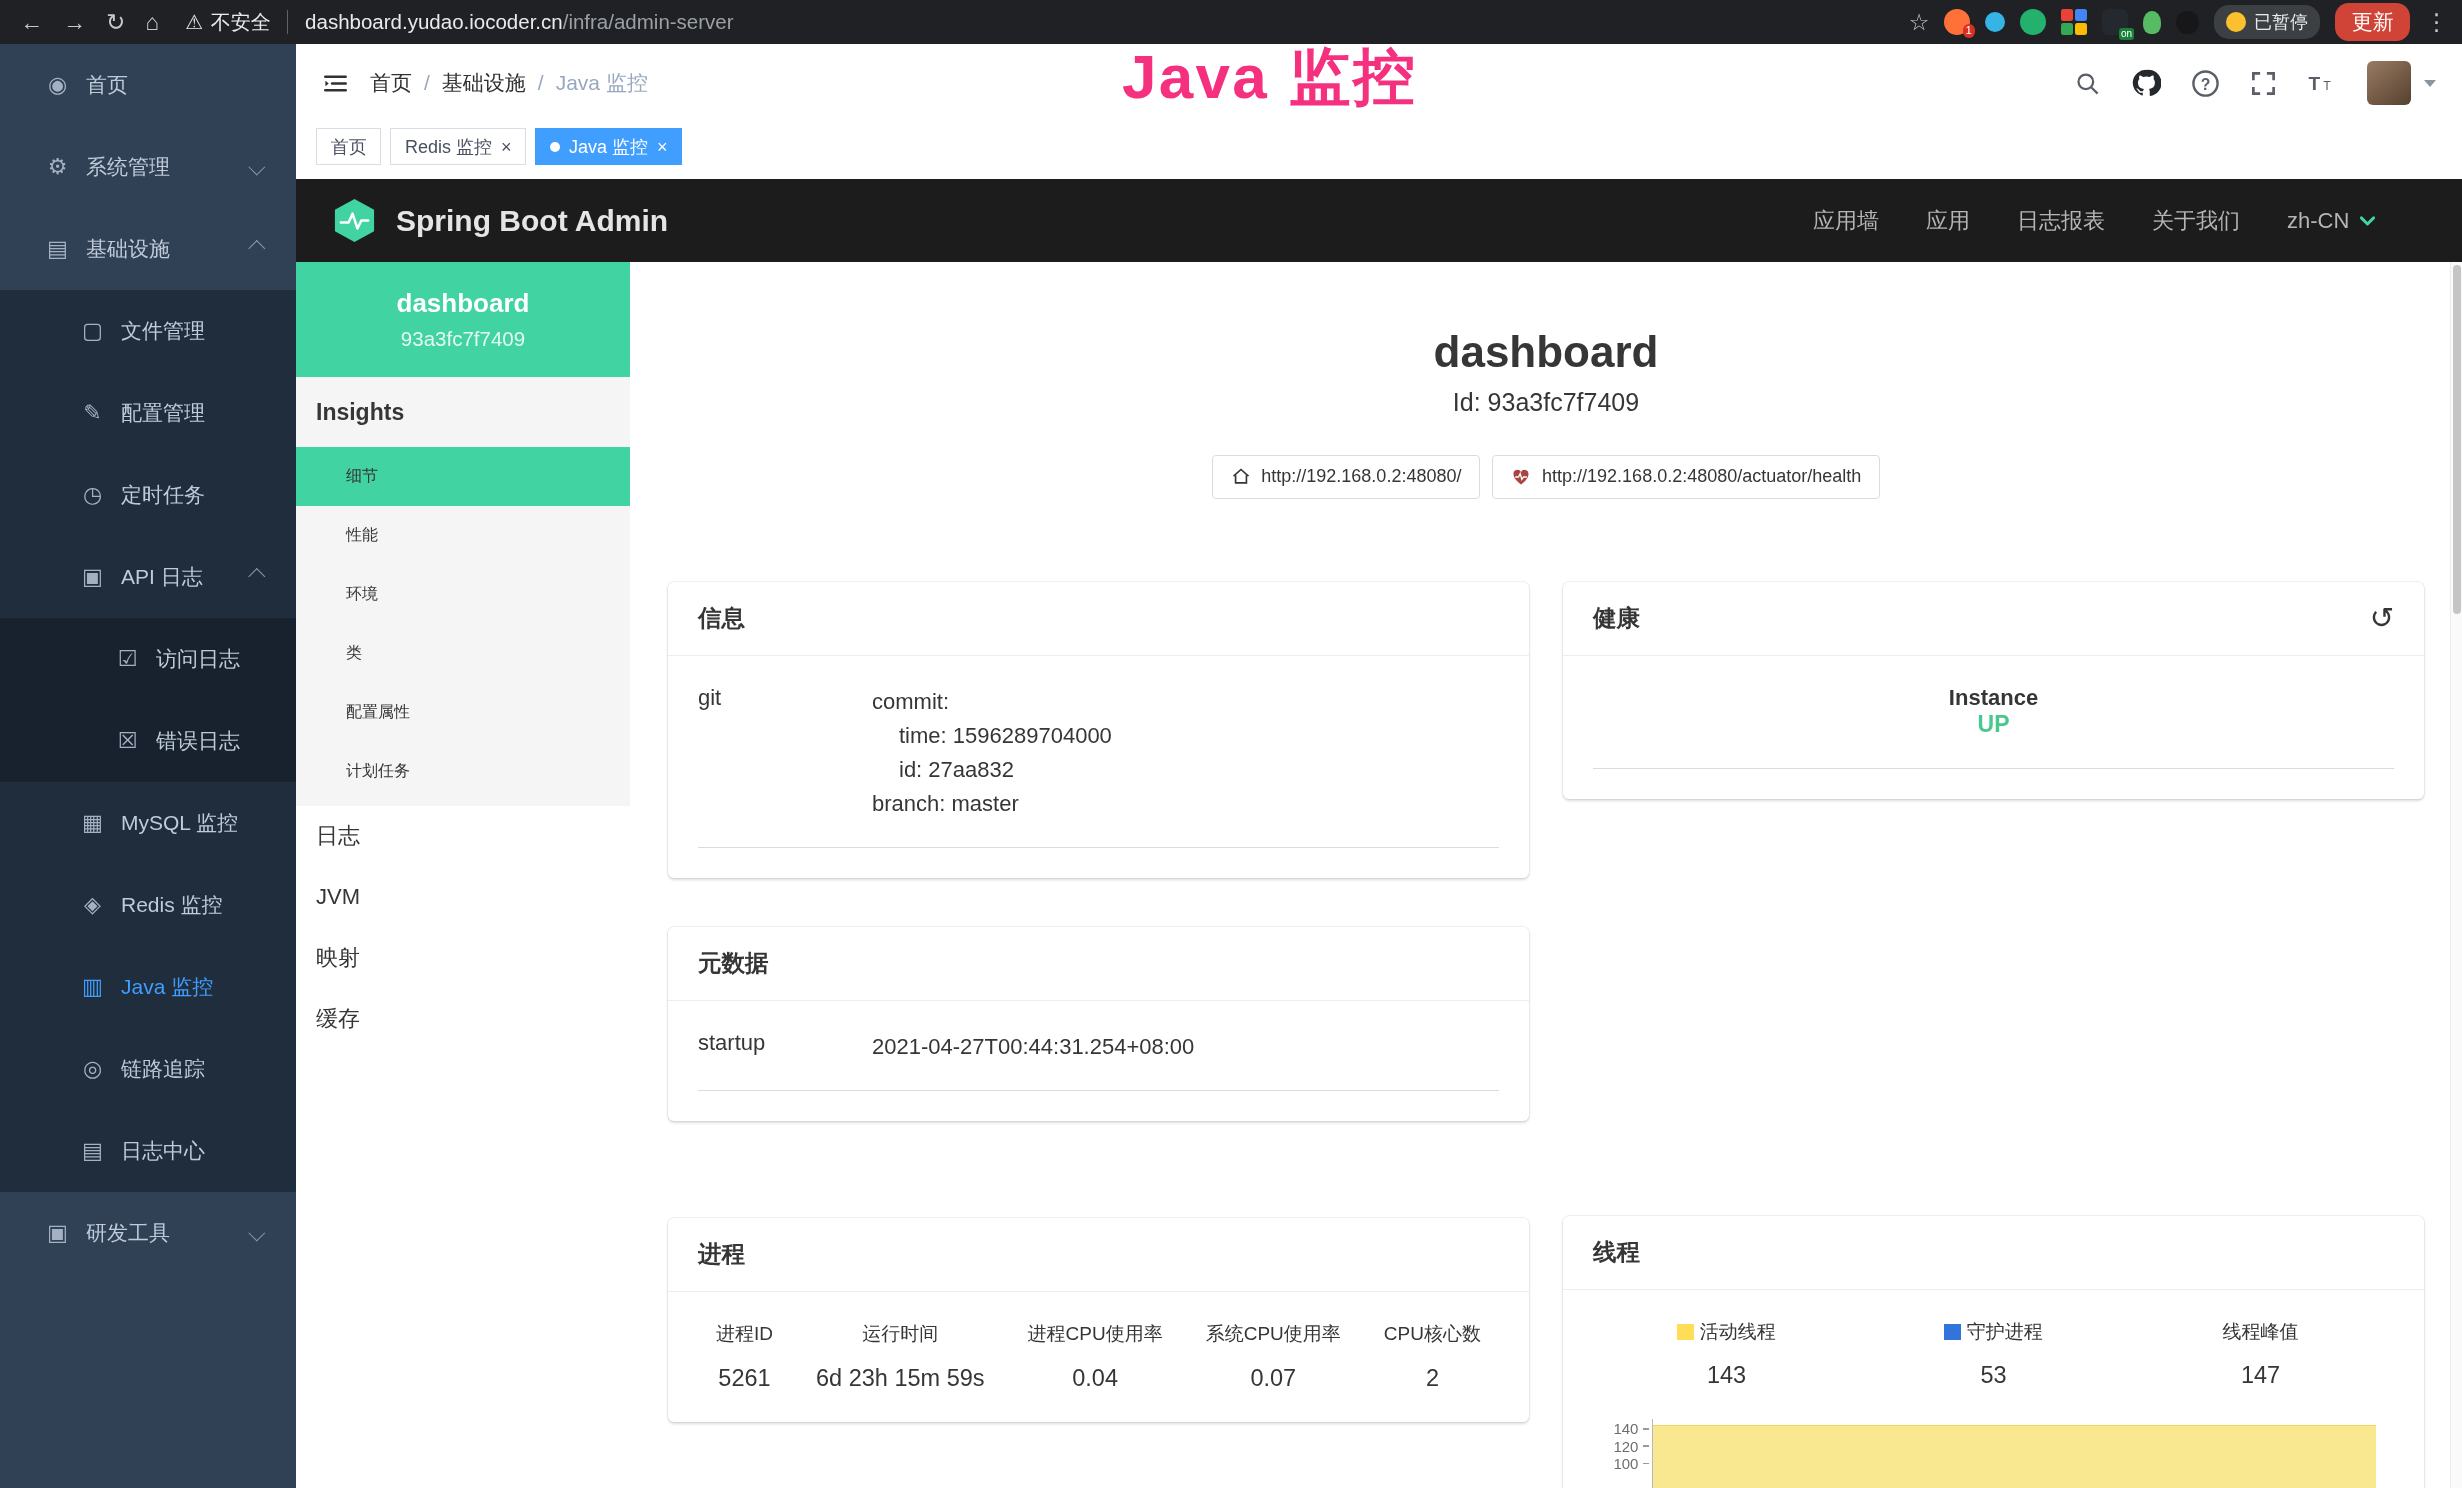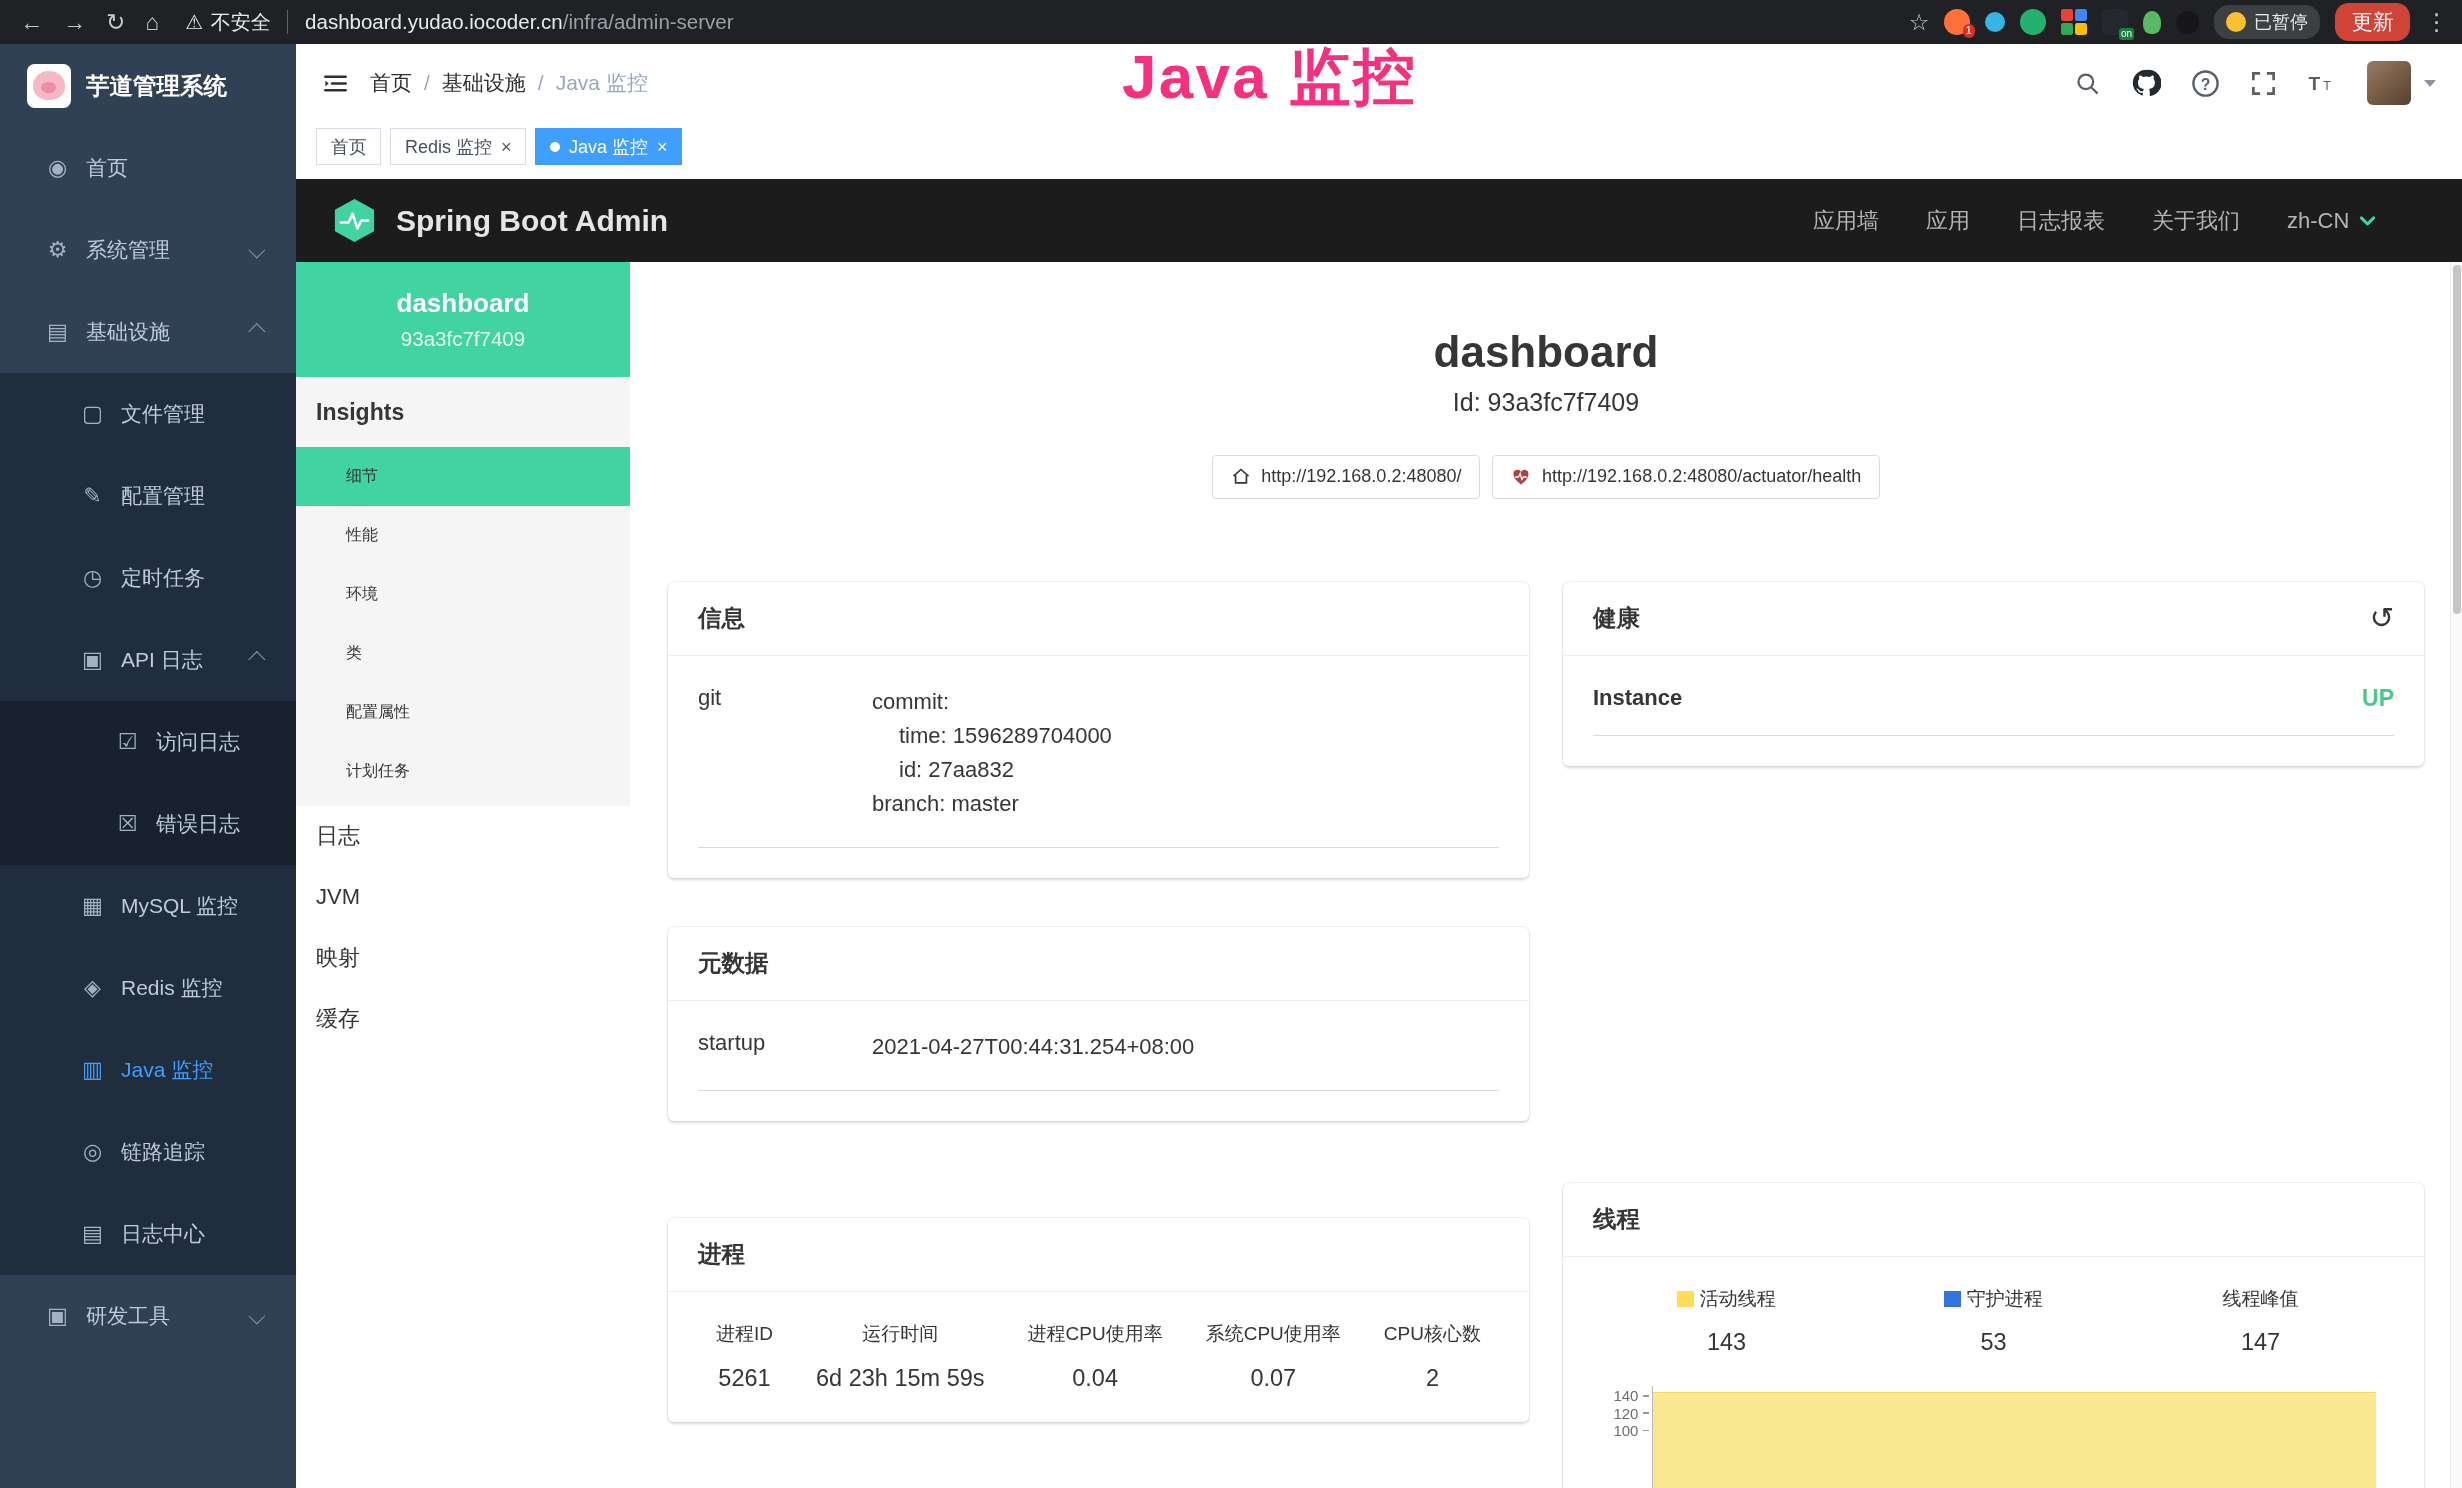--- a/index.html
+++ b/index.html
@@ -91,21 +91,21 @@
   .cards{display:flex;gap:34px;margin-top:83px;}
   .col{flex:1;min-width:0;display:flex;flex-direction:column;}
   .card{background:#fff;border-radius:6px;box-shadow:0 1.5px 3px rgba(10,10,10,.14),0 0 0 0.8px rgba(10,10,10,.06);}
   .card-header{display:flex;align-items:center;padding:20.5px 30px;border-bottom:1.5px solid #ededed;}
   .card-title{font-size:23.5px;font-weight:bold;color:#363636;}
   .card-body{padding:29px 30px 30px 30px;font-size:22px;color:#363636;}
   .kv-row{display:flex;border-bottom:0.8px solid #dbdbdb;padding-bottom:26px;}
   .kv-key{width:174px;flex-shrink:0;}
   .kv-val{flex:1;line-height:34px;}
   .ind{padding-left:27px;}
-  .between{display:flex;justify-content:space-between;align-items:center;border-bottom:0.8px solid #dbdbdb;padding-bottom:23px;}
+  .between{display:flex;justify-content:space-between;align-items:center;border-bottom:0.8px solid #dbdbdb;padding-bottom:30px;flex-direction:column;}
   .instance-lbl{font-weight:bold;}
   .up-status{font-weight:bold;font-size:23px;}
   .history-glyph{margin-left:auto;font-size:29px;color:#363636;cursor:pointer;line-height:1;}
 
   .proc-cols{display:flex;justify-content:space-between;padding:0 18px;}
   .proc-col{text-align:center;}
   .proc-lbl{font-size:19px;color:#363636;}
   .proc-val{font-size:23.5px;color:#363636;margin-top:18px;}
 
   .legend-row{display:flex;}
@@ -171,26 +171,20 @@
       <span class="update-btn">更新</span>
       <span class="b-ic" style="margin-left:0;">⋮</span>
     </div>
   </div>
 
   <div class="annotation" style="color: rgb(245, 49, 127);">Java 监控</div>
 
   <div class="app">
 
     <div class="sidebar">
-      <div class="logo-row">
-        <span class="pig">
-            <i></i>
-          </span>
-        <span class="logo-title">芋道管理系统</span>
-      </div>
 
       <div class="s-item lvl1">
         <span class="s-icon">◉</span>
         <span>首页</span>
       </div>
       <div class="s-item lvl1">
         <span class="s-icon">⚙</span>
         <span>系统管理</span>
         <span class="chev down"></span>
       </div>

